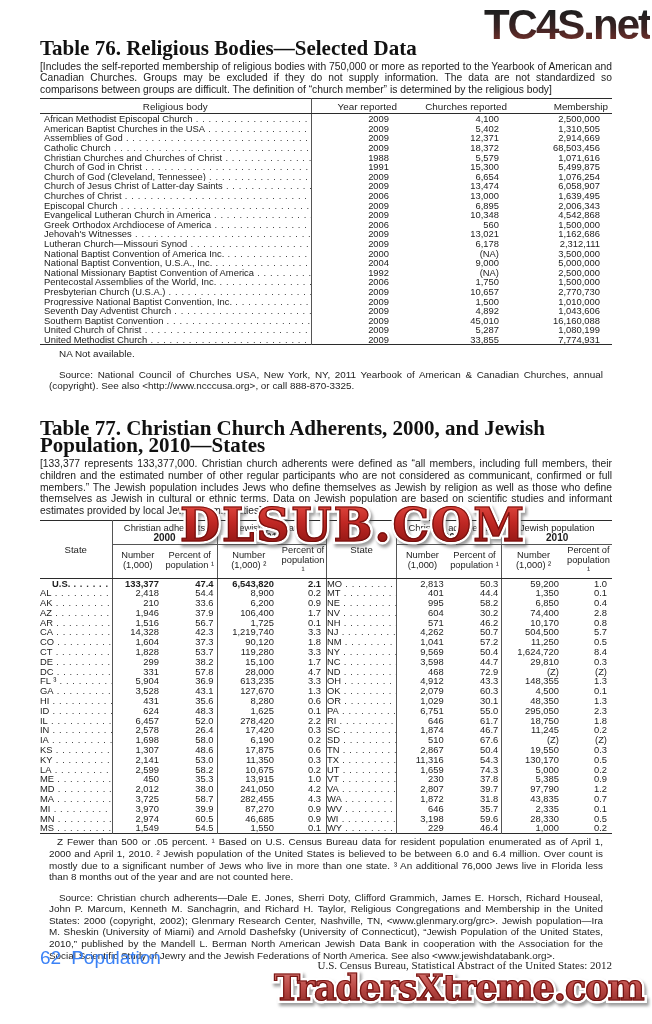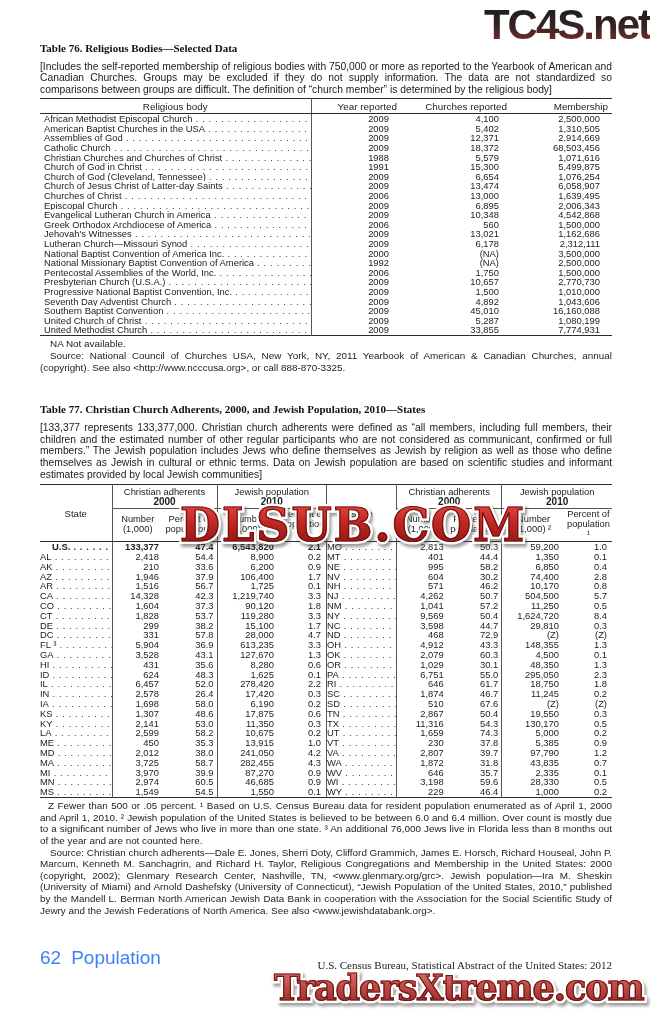--- a/index.html
+++ b/index.html
@@ -6,21 +6,21 @@
   body {
     width:652px; height:1024px; position:relative; overflow:hidden;
     font-family:"Liberation Sans", sans-serif; color:#1c1c1c;
     -webkit-font-smoothing:antialiased;
   }
   .content { position:relative; z-index:1; padding:40px 40px 0 40px; }
 
   
   h1.tbl-title {
     font-family:"Liberation Serif", serif; font-weight:bold;
-    font-size:11px; line-height:17.5px; margin:0 0 3px 0; color:#111;
+    font-size:21px; line-height:17.5px; margin:0 0 3px 0; color:#111;
   }
   h1.t77-title { max-width:545px; margin-top:28px; }
   p.bracket-note {
     font-size:10.3px; line-height:11.9px; margin:0 0 2px 0; color:#222;
     text-align:justify;
   }
 
   
   table { border-collapse:collapse; table-layout:fixed; width:572px; }
   td, th { padding:0; font-size:9.4px; line-height:9.6px; color:#1c1c1c; font-weight:normal; }
@@ -59,21 +59,21 @@
   .t77 tbody td:nth-child(3) { border-right:1px solid #555; }
   .t77 tbody tr { height:9.8px; }
   .t77 td.c-n1 { padding-right:4px; }
   .t77 td.c-p1 { padding-right:3px; }
   .t77 td.c-n2 { padding-right:6px; }
   .t77 td.c-p2 { padding-right:5px; }
   .t77 tr.us-row td { font-weight:bold; }
   .t77 tr.us-row td:first-child { padding-left:12px; }
 
   
-  p.fnote { font-size:9.9px; line-height:11.6px; margin:0; color:#222; text-align:justify; }
+  p.fnote { font-size:9.9px; line-height:11.6px; margin:9px; color:#222; text-align:justify; }
   p.fnote.first { margin-top:2.5px; }
   p.indented { text-indent:10px; }
   .src-italic { }
 
   
   .footer-page { position:absolute; left:40px; top:947px; font-size:19px; color:#3b82f6; z-index:1; }
   .footer-page .sp { display:inline-block; width:10px; }
   .footer-pub {
     position:absolute; right:40px; top:959px; font-family:"Liberation Serif", serif;
     font-size:11px; color:#222; z-index:1;
@@ -299,20 +299,31 @@
                 <span class="leaders"></span>
               </div>
             </td>
             <td class="num c-year">2000</td>
             <td class="num c-ch">(NA)</td>
             <td class="num c-mem">3,500,000</td>
           </tr>
           <tr>
             <td class="c-body">
               <div class="lw">
+                <span class="nm">National Baptist Convention, U.S.A., Inc.</span>
+                <span class="leaders"></span>
+              </div>
+            </td>
+            <td class="num c-year">2004</td>
+            <td class="num c-ch">9,000</td>
+            <td class="num c-mem">5,000,000</td>
+          </tr>
+          <tr>
+            <td class="c-body">
+              <div class="lw">
                 <span class="nm">National Missionary Baptist Convention of America</span>
                 <span class="leaders"></span>
               </div>
             </td>
             <td class="num c-year">1992</td>
             <td class="num c-ch">(NA)</td>
             <td class="num c-mem">2,500,000</td>
           </tr>
           <tr>
             <td class="c-body">

